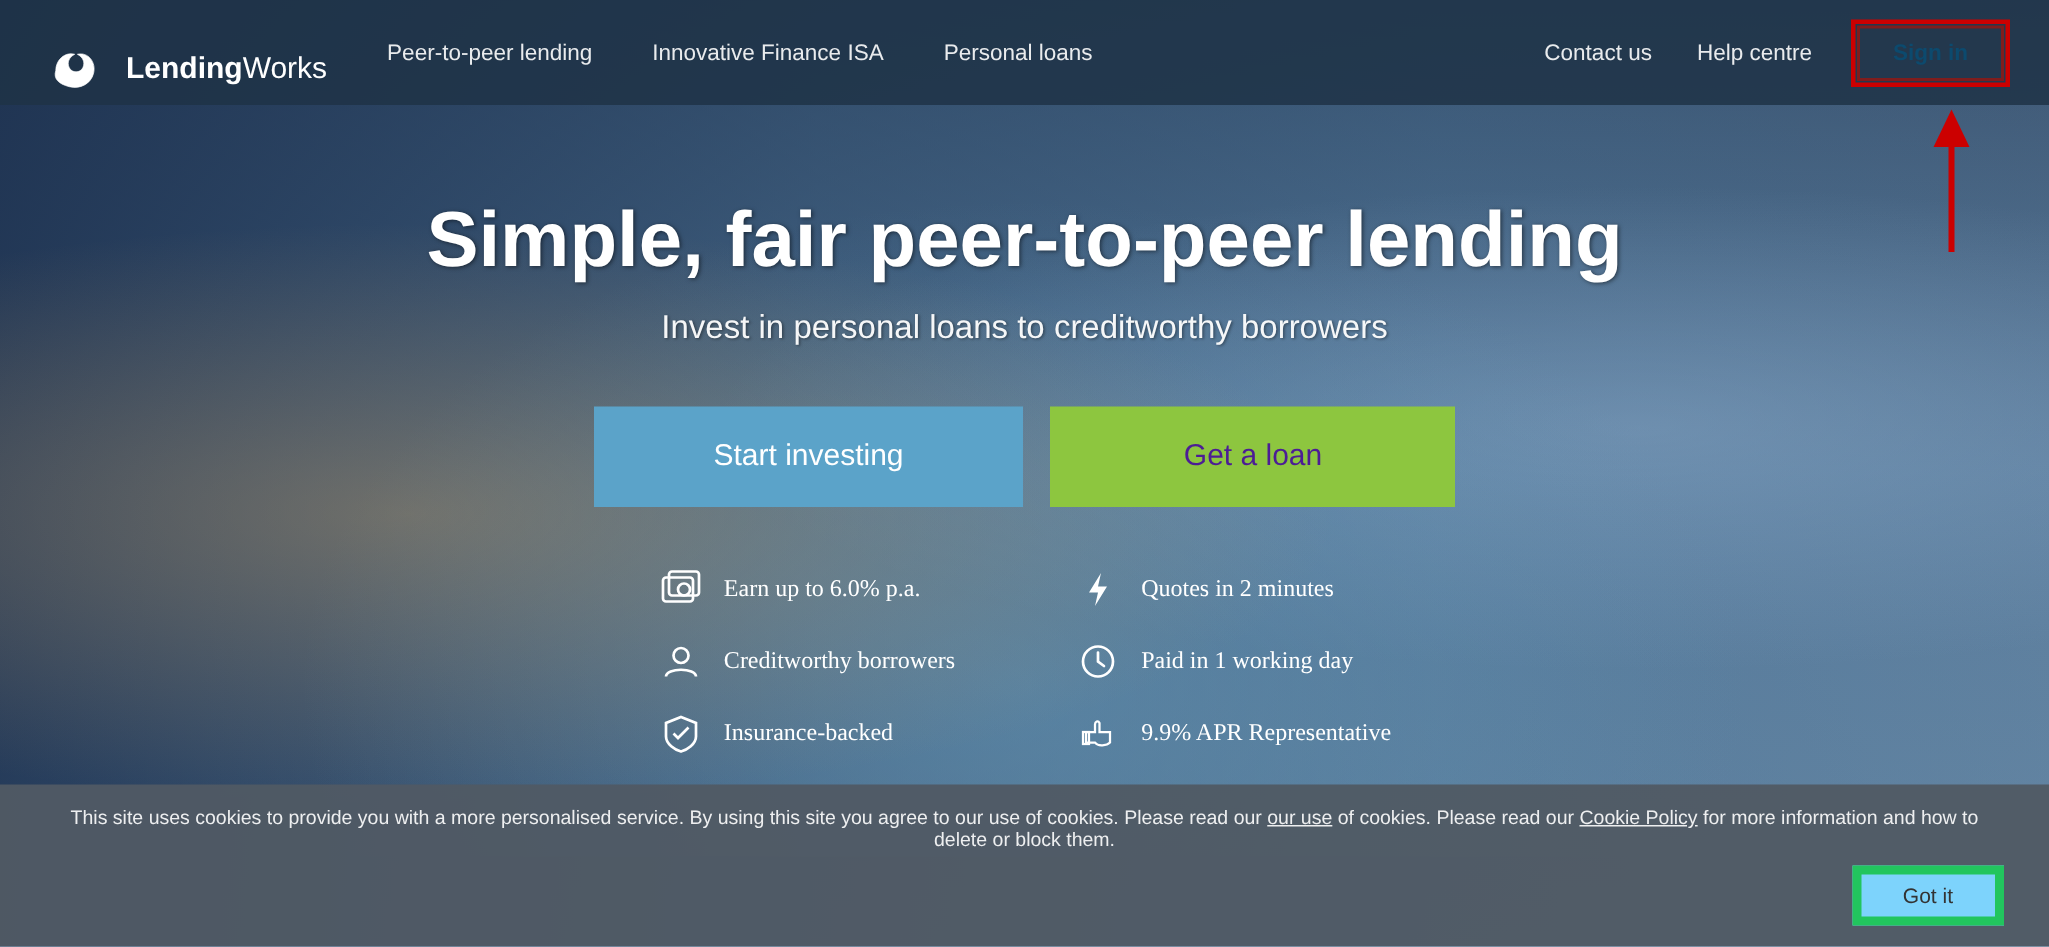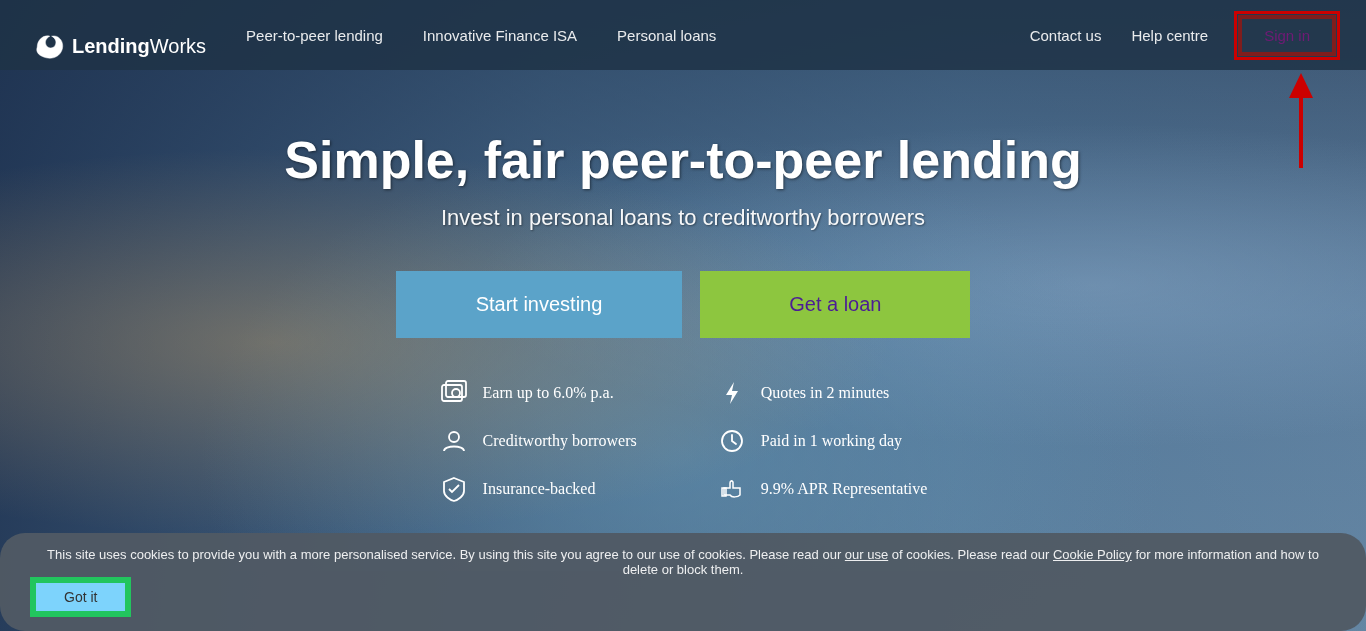--- a/index.html
+++ b/index.html
@@ -51,21 +51,21 @@
 
     .nav-left {
       display: flex;
       align-items: center;
       gap: 40px;
     }
 
     .logo {
       display: flex;
       align-items: center;
-      gap: 6px;
+      gap: 18px;
       text-decoration: none;
       margin-top: 23px;
     }
 
     .logo-icon {
       width: 36px;
       height: 36px;
     }
 
     .logo-text {
@@ -96,27 +96,27 @@
     }
 
     .nav-right-link {
       color: rgba(255,255,255,0.9);
       text-decoration: none;
       font-size: 15px;
       cursor: pointer;
     }
 
     .sign-in-btn {
-      border: 4px solid #7f1d1d;
-      color: #701a75;
+      border: 2px solid #7f1d1d;
+      color: #0c4a6e;
       padding: 8px 22px;
       font-size: 15px;
       background: transparent;
       cursor: pointer;
-      font-weight: 400;
+      font-weight: 700;
       outline: 3px solid #cc0000;
       outline-offset: 1px;
     }
 
     
     .hero-content {
       position: relative;
       z-index: 5;
       display: flex;
       flex-direction: column;
@@ -208,23 +208,22 @@
     .cookie-banner {
       position: absolute;
       bottom: 0;
       left: 0;
       right: 0;
       z-index: 20;
       background: rgba(80, 90, 100, 0.95);
       padding: 14px 30px;
       display: flex;
       flex-direction: column;
-      align-items: flex-start;
-      gap: 0;
-      border-radius: 25px;
+      align-items: flex-end;
+      gap: 10px;
     }
 
     .cookie-text {
       font-size: 13px;
       color: rgba(255,255,255,0.9);
       text-align: center;
     }
 
     .cookie-text a {
       color: rgba(255,255,255,0.9);

